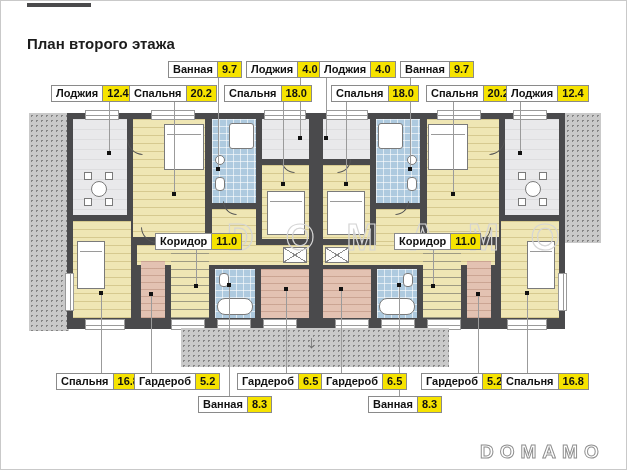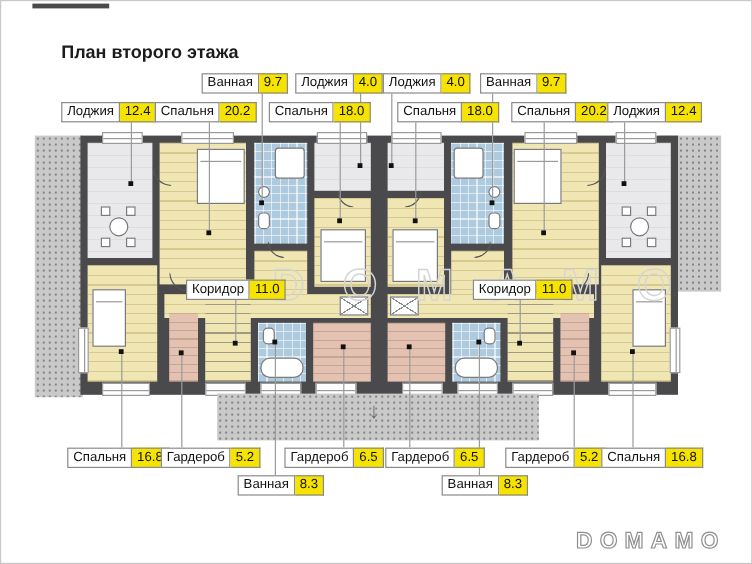--- a/index.html
+++ b/index.html
@@ -1,19 +1,19 @@
 <!DOCTYPE html>
 <html><head>
 <meta charset="utf-8">
 <style>
   html,body{margin:0;padding:0;background:#fff;}
   .canvas{position:relative;width:627px;height:470px;background:#ffffff;
           border:1px solid #c9c9c9;box-sizing:border-box;overflow:hidden;
           font-family:"Liberation Sans", sans-serif;}
-  .title{position:absolute;left:50px;top:34px;font-size:15px;font-weight:bold;color:#1c1c1c;}
+  .title{position:absolute;left:26px;top:34px;font-size:15px;font-weight:bold;color:#1c1c1c;}
   
   .wall{position:absolute;background:#4a4a4c;}
   .room{position:absolute;}
   .wood{background:#efe6b4;background-image:repeating-linear-gradient(180deg,rgba(150,126,48,.28) 0 1px,transparent 1px 8px);}
   .loggia{background:#e9e9eb;background-image:repeating-linear-gradient(180deg,rgba(0,0,0,.05) 0 1px,transparent 1px 10px);}
   .bath{background:#aecadf;background-image:repeating-linear-gradient(180deg,rgba(255,255,255,.6) 0 1px,transparent 1px 7px),repeating-linear-gradient(90deg,rgba(255,255,255,.6) 0 1px,transparent 1px 7px);}
   .ward{background:#e3c2b2;background-image:repeating-linear-gradient(180deg,rgba(140,88,66,.28) 0 1px,transparent 1px 7px);}
   .stairs{background:#efe6b4;background-image:repeating-linear-gradient(180deg,rgba(80,80,80,.5) 0 1px,transparent 1px 8px);}
   .hatch{position:absolute;background:#c9c9c9;background-image:radial-gradient(rgba(75,75,75,.55) 1px,transparent 1px);background-size:5px 5px;}
   .win{position:absolute;background:#fff;border:1px solid #9a9a9a;box-sizing:border-box;}
@@ -25,21 +25,21 @@
   .tub{border-radius:8px;}
   .xbox{position:absolute;background:#fdfdfd;border:1px solid #7a7a7a;box-sizing:border-box;
         background-image:linear-gradient(to top right,transparent 48%,#8a8a8a 48% 52%,transparent 52%),
                          linear-gradient(to bottom right,transparent 48%,#8a8a8a 48% 52%,transparent 52%);}
   .arc{position:absolute;border:1px solid #555;border-color:transparent transparent #555 #555;
        border-radius:0 0 0 100%;box-sizing:border-box;}
   .mir{transform:scaleX(-1);}
   
   .ld{position:absolute;width:1px;background:#9b9b9b;}
   .dot{position:absolute;width:4px;height:4px;background:#111;}
-  .lbl{position:absolute;display:flex;font-size:11px;font-weight:normal;line-height:13px;white-space:nowrap;}
+  .lbl{position:absolute;display:flex;font-size:11px;font-weight:bold;line-height:13px;white-space:nowrap;}
   .ln{background:#fff;border:1px solid #8a8a8a;padding:1px 4px;color:#111;}
   .lv{background:#f6e300;border:1px solid #8a8a8a;border-left:none;padding:1px 4px;color:#111;}
   .wm{position:absolute;left:226px;top:216px;font-size:37px;font-weight:bold;letter-spacing:32px;
       color:transparent;-webkit-text-stroke:1.2px #d5d5d5;pointer-events:none;}
   .logo{position:absolute;left:479px;top:440px;font-size:19px;font-weight:bold;letter-spacing:6px;
         color:transparent;-webkit-text-stroke:1px #8f8f8f;}
   .arrow{position:absolute;left:306px;top:331px;font-size:18px;color:#6f6f6f;}
   .artifact{position:absolute;left:26px;top:2px;width:64px;height:4px;background:#4a4a4c;}
 </style>
 </head>

